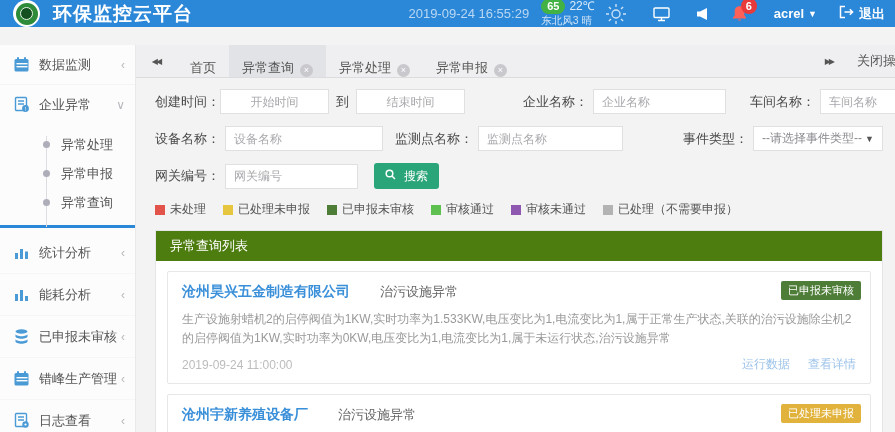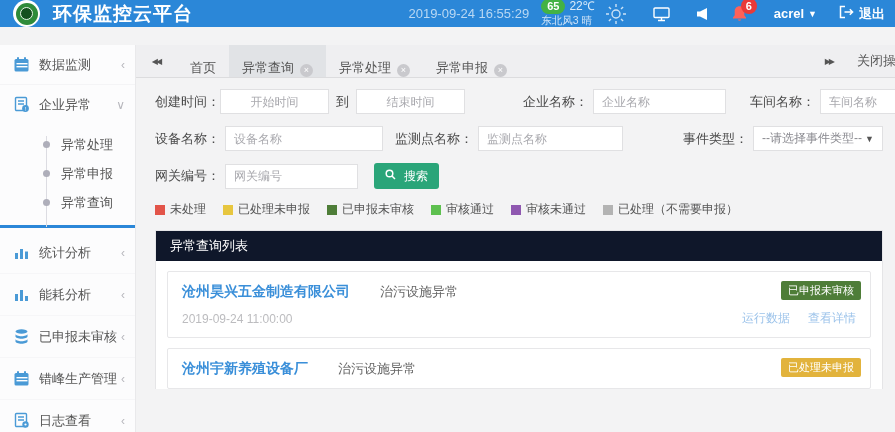--- a/index.html
+++ b/index.html
@@ -75,21 +75,21 @@
   .fsel .sc{color:#555;font-size:9px}
   .sbtn{margin-left:16px;height:26px;background:#2aa579;color:#fff;border:none;border-radius:3px;
         font-size:12px;padding:0 11px;display:flex;align-items:center;gap:8px;cursor:pointer;
         font-family:"Liberation Sans",sans-serif}
 
   .legend{display:flex;align-items:center;margin:4px 0 12px 0;flex-wrap:nowrap}
   .litem{display:inline-flex;align-items:center;margin-right:17px;font-size:12px;color:#555;white-space:nowrap}
   .lsq{width:10px;height:10px;margin-right:5px;flex:0 0 auto}
 
   .panel{margin-right:0;background:#fff;border:1px solid #e5e5e7;border-bottom:none}
-  .phead{height:30px;background:#0f172a;color:#fff;font-size:13px;display:flex;align-items:center;
+  .phead{height:30px;background:#4d7c0f;color:#fff;font-size:13px;display:flex;align-items:center;
          padding-left:14px}
   .pbody{background:#fff;padding:10px 11px 0 11px}
   .card{position:relative;border:1px solid #e7e7e9;border-radius:2px;background:#fff;
         padding:11px 14px 10px 14px;margin-bottom:10px}
   .ctitle{display:flex;align-items:baseline}
   .cname{font-size:14px;font-weight:bold;color:#3a8fd9;cursor:pointer}
   .ctype{margin-left:30px;font-size:13px;color:#666}
   .cbadge{position:absolute;top:9px;right:9px;color:#fff;font-size:11px;padding:2px 7px;border-radius:2px}
   .cdesc{margin-top:9px;font-size:12px;color:#999;line-height:1.55}
   .cfoot{display:flex;align-items:center;margin-top:9px}
@@ -395,20 +395,21 @@
     <div class="panel">
       <div class="phead">异常查询列表</div>
       <div class="pbody">
 
         <div class="card">
           <div class="ctitle">
             <span class="cname">沧州昊兴五金制造有限公司</span>
             <span class="ctype">治污设施异常</span>
           </div>
           <span class="cbadge" style="background-color: rgb(78, 125, 56);">已申报未审核</span>
+          <div class="cdesc">生产设施射蜡机2的启停阀值为1KW,实时功率为1.533KW,电压变比为1,电流变比为1,属于正常生产状态,关联的治污设施除尘机2的启停阀值为1KW,实时功率为0KW,电压变比为1,电流变比为1,属于未运行状态,治污设施异常</div>
           <div class="cfoot">
             <span class="ctime">2019-09-24 11:00:00</span>
             <span class="clinks">
               <span class="clink">运行数据</span>
               <span class="clink">查看详情</span>
             </span>
           </div>
         </div>
 
         <div class="card">

